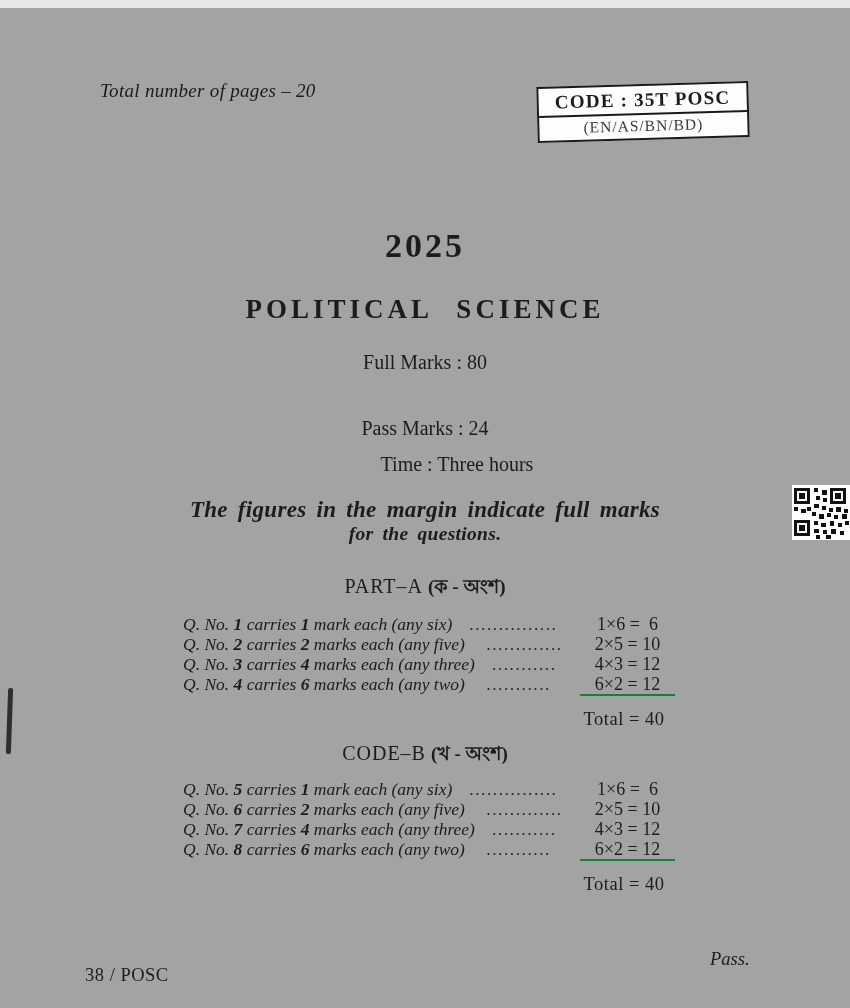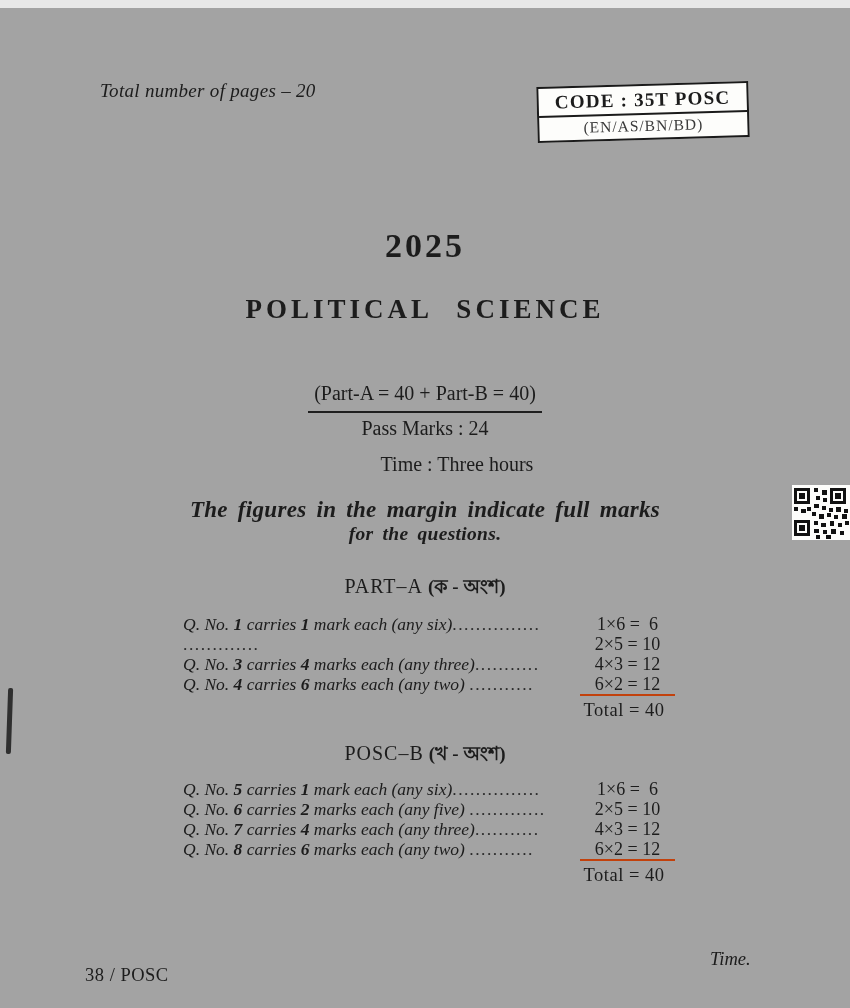--- a/index.html
+++ b/index.html
@@ -50,35 +50,35 @@
   .part-b-head{top:731px;font-size:20px;}
   .part-head-en{font-weight:normal;letter-spacing:1px;}
   .part-head-bn{font-weight:bold;font-size:19px;}
   
   .rows{
     position:absolute;left:183px;width:492px;
     font-size:17.5px;line-height:20px;
   }
   .rows-a{top:606px;}
   .rows-b{top:771px;}
-  .qrow{display:flex;align-items:baseline;font-style:italic;}
+  .qrow{display:flex;align-items:baseline;font-style:italic;gap:17px;}
   .qrow .qtext span{white-space:pre;}
   .qrow .num{font-weight:bold;}
   .dots{
     flex:1;overflow:hidden;white-space:nowrap;
     letter-spacing:1.5px;font-style:normal;color:#2a2a2a;
   }
   .formula{
     width:95px;text-align:center;white-space:pre;
     font-style:normal;font-size:18px;
   }
-  .qrow.u .formula{border-bottom:2px solid #c2410c;}
+  .qrow.u .formula{border-bottom:2px solid #15803d;}
   .total-row{display:flex;justify-content:flex-end;}
   .total-cell{
-    width:102px;text-align:center;padding-top:4px;
+    width:102px;text-align:center;padding-top:13px;
     font-size:18.5px;letter-spacing:.5px;
   }
   
   .qr{position:absolute;left:792px;top:477px;}
   
   .binding-mark{
     position:absolute;left:7px;top:680px;width:5px;height:66px;
     background:#1f1f1f;border-radius:2px;transform:rotate(2deg);opacity:.88;
   }
   
@@ -92,23 +92,21 @@
 
   <div class="pages-note">Total number of pages – 20</div>
 
   <div class="code-box">
     <div class="code-line1">CODE : 35T POSC</div>
     <div class="code-line2">(EN/AS/BN/BD)</div>
   </div>
 
   <div class="center year">2025</div>
   <div class="center subject">POLITICAL  SCIENCE</div>
-  <div class="center split-wrap">
-    <span class="split">(Part-A = 40 + Part-B = 40)</span>
-  </div>
+  <div class="center full-marks">Full Marks : 80</div>
   <div class="center pass-marks">Pass Marks : 24</div>
   <div class="center time">Time : Three  hours</div>
   <div class="center note1">The figures in the margin indicate full marks</div>
   <div class="center note2">for the questions.</div>
 
   <div class="qr">
     <svg width="60" height="55" viewBox="0 0 60 55" xmlns="http://www.w3.org/2000/svg">
       <rect x="0" y="0" width="60" height="55" fill="#fdfdfb"></rect>
 
       <rect x="2" y="3" width="16" height="16" fill="#111"></rect>
@@ -157,40 +155,41 @@
     <span class="part-head-bn">(ক - অংশ)</span>
   </div>
 
   <div class="rows rows-a">
     <div class="qrow">
       <span class="qtext"><span>Q. No. </span><span class="num">1</span><span> carries </span><span class="num">1</span><span> mark each (any six)</span></span>
       <span class="dots">...............</span>
       <span class="formula">1×6 =  6</span>
     </div>
     <div class="qrow">
+      <span class="qtext"><span>Q. No. </span><span class="num">2</span><span> carries </span><span class="num">2</span><span> marks each (any five) </span></span>
       <span class="dots">.............</span>
       <span class="formula">2×5 = 10</span>
     </div>
     <div class="qrow">
       <span class="qtext"><span>Q. No. </span><span class="num">3</span><span> carries </span><span class="num">4</span><span> marks each (any three)</span></span>
       <span class="dots">...........</span>
       <span class="formula">4×3 = 12</span>
     </div>
     <div class="qrow u">
       <span class="qtext"><span>Q. No. </span><span class="num">4</span><span> carries </span><span class="num">6</span><span> marks each (any two) </span></span>
       <span class="dots">...........</span>
       <span class="formula">6×2 = 12</span>
     </div>
     <div class="total-row">
       <span class="total-cell">Total = 40</span>
     </div>
   </div>
 
   <div class="center part-b-head">
-    <span class="part-head-en">POSC–B</span>
+    <span class="part-head-en">CODE–B</span>
     <span class="part-head-bn">(খ - অংশ)</span>
   </div>
 
   <div class="rows rows-b">
     <div class="qrow">
       <span class="qtext"><span>Q. No. </span><span class="num">5</span><span> carries </span><span class="num">1</span><span> mark each (any six)</span></span>
       <span class="dots">...............</span>
       <span class="formula">1×6 =  6</span>
     </div>
     <div class="qrow">
@@ -208,16 +207,16 @@
       <span class="dots">...........</span>
       <span class="formula">6×2 = 12</span>
     </div>
     <div class="total-row">
       <span class="total-cell">Total = 40</span>
     </div>
   </div>
 
   <div class="binding-mark"></div>
 
-  <div class="contd">Time.</div>
+  <div class="contd">Pass.</div>
   <div class="footer-code">38 / POSC</div>
 
 </div>
 
 </body></html>

